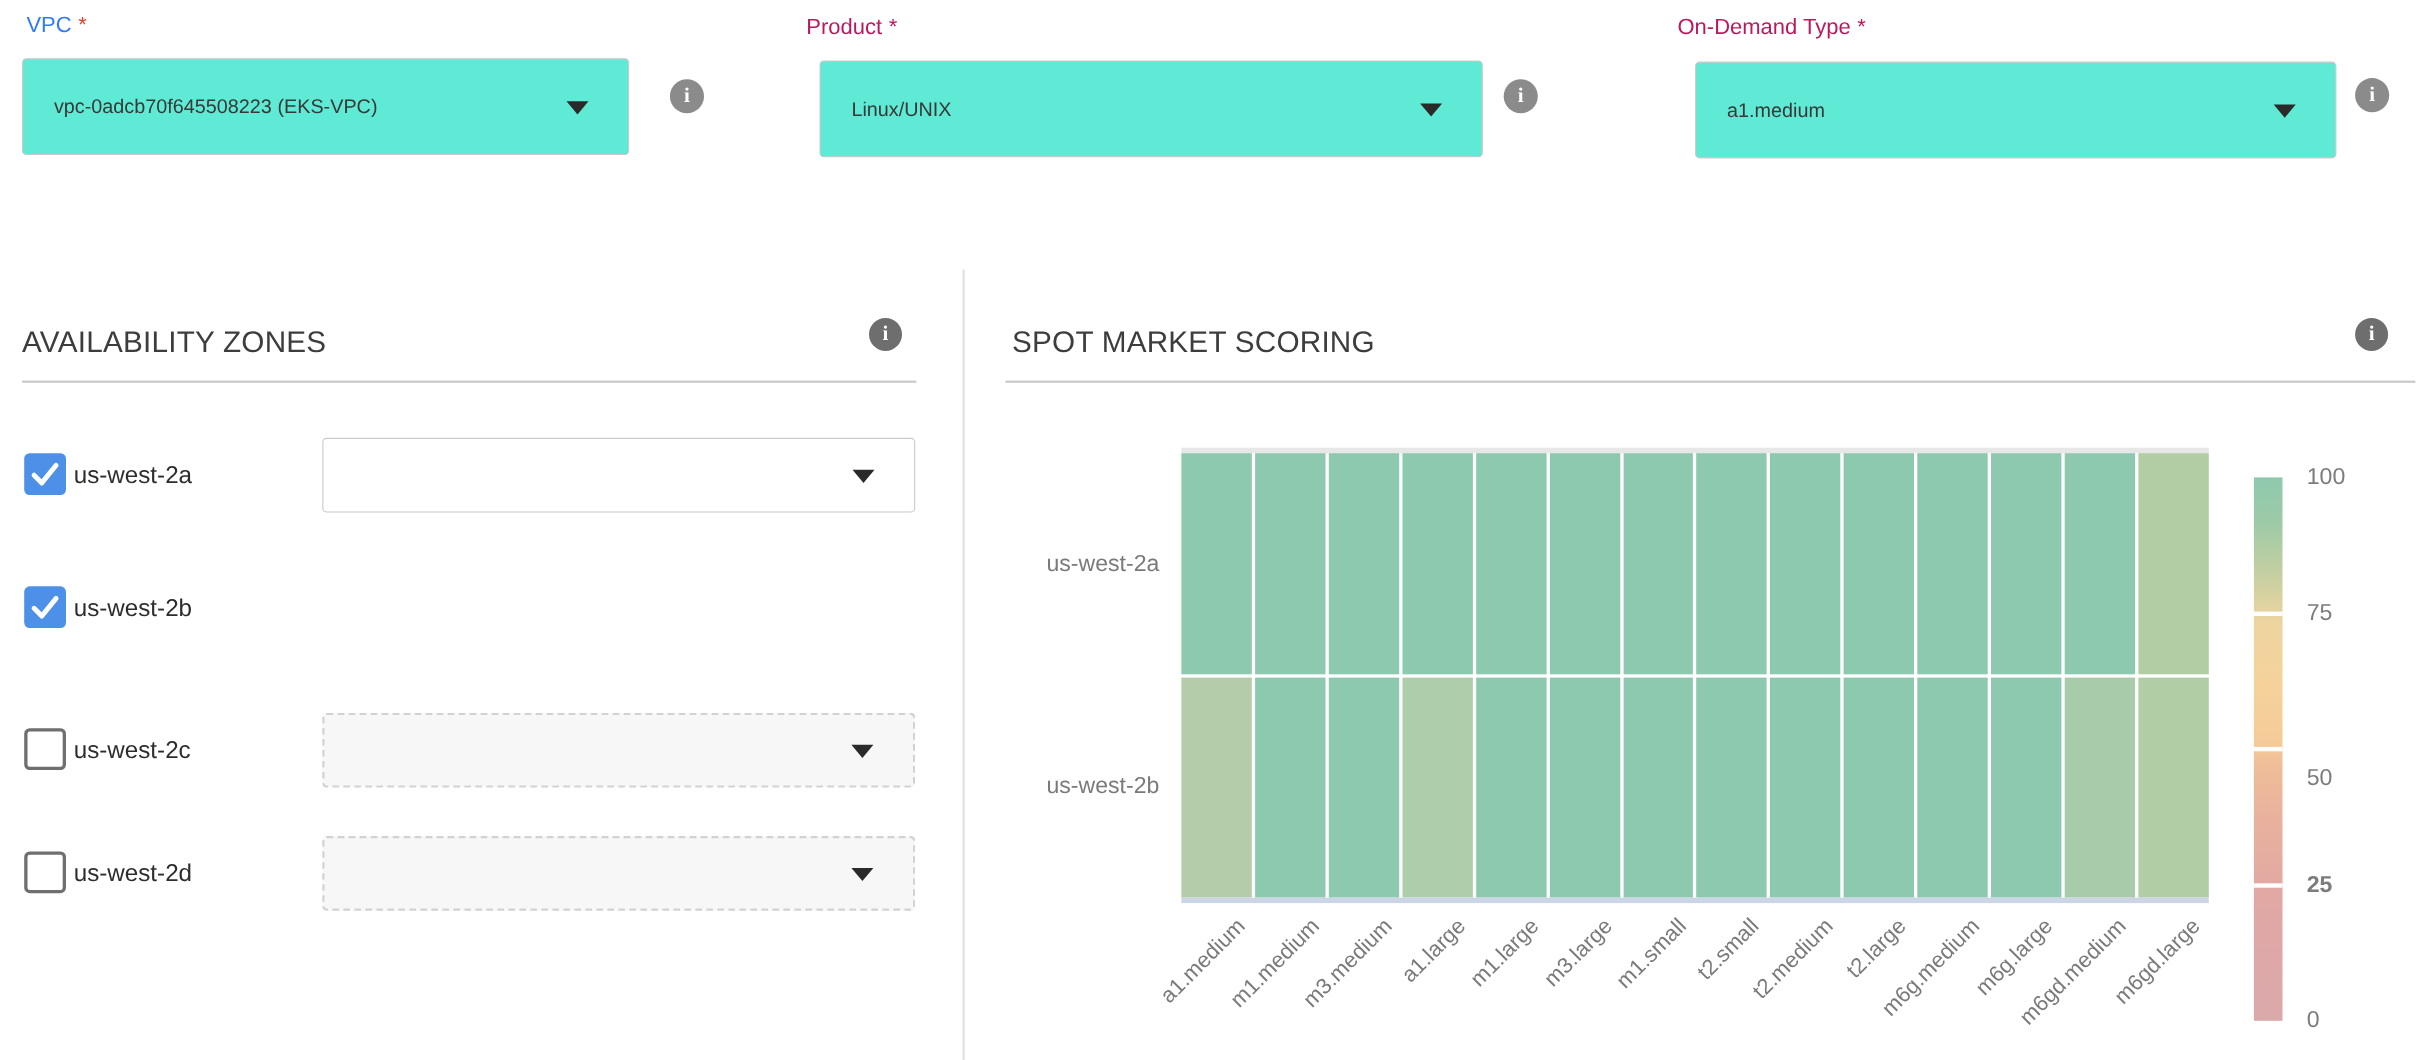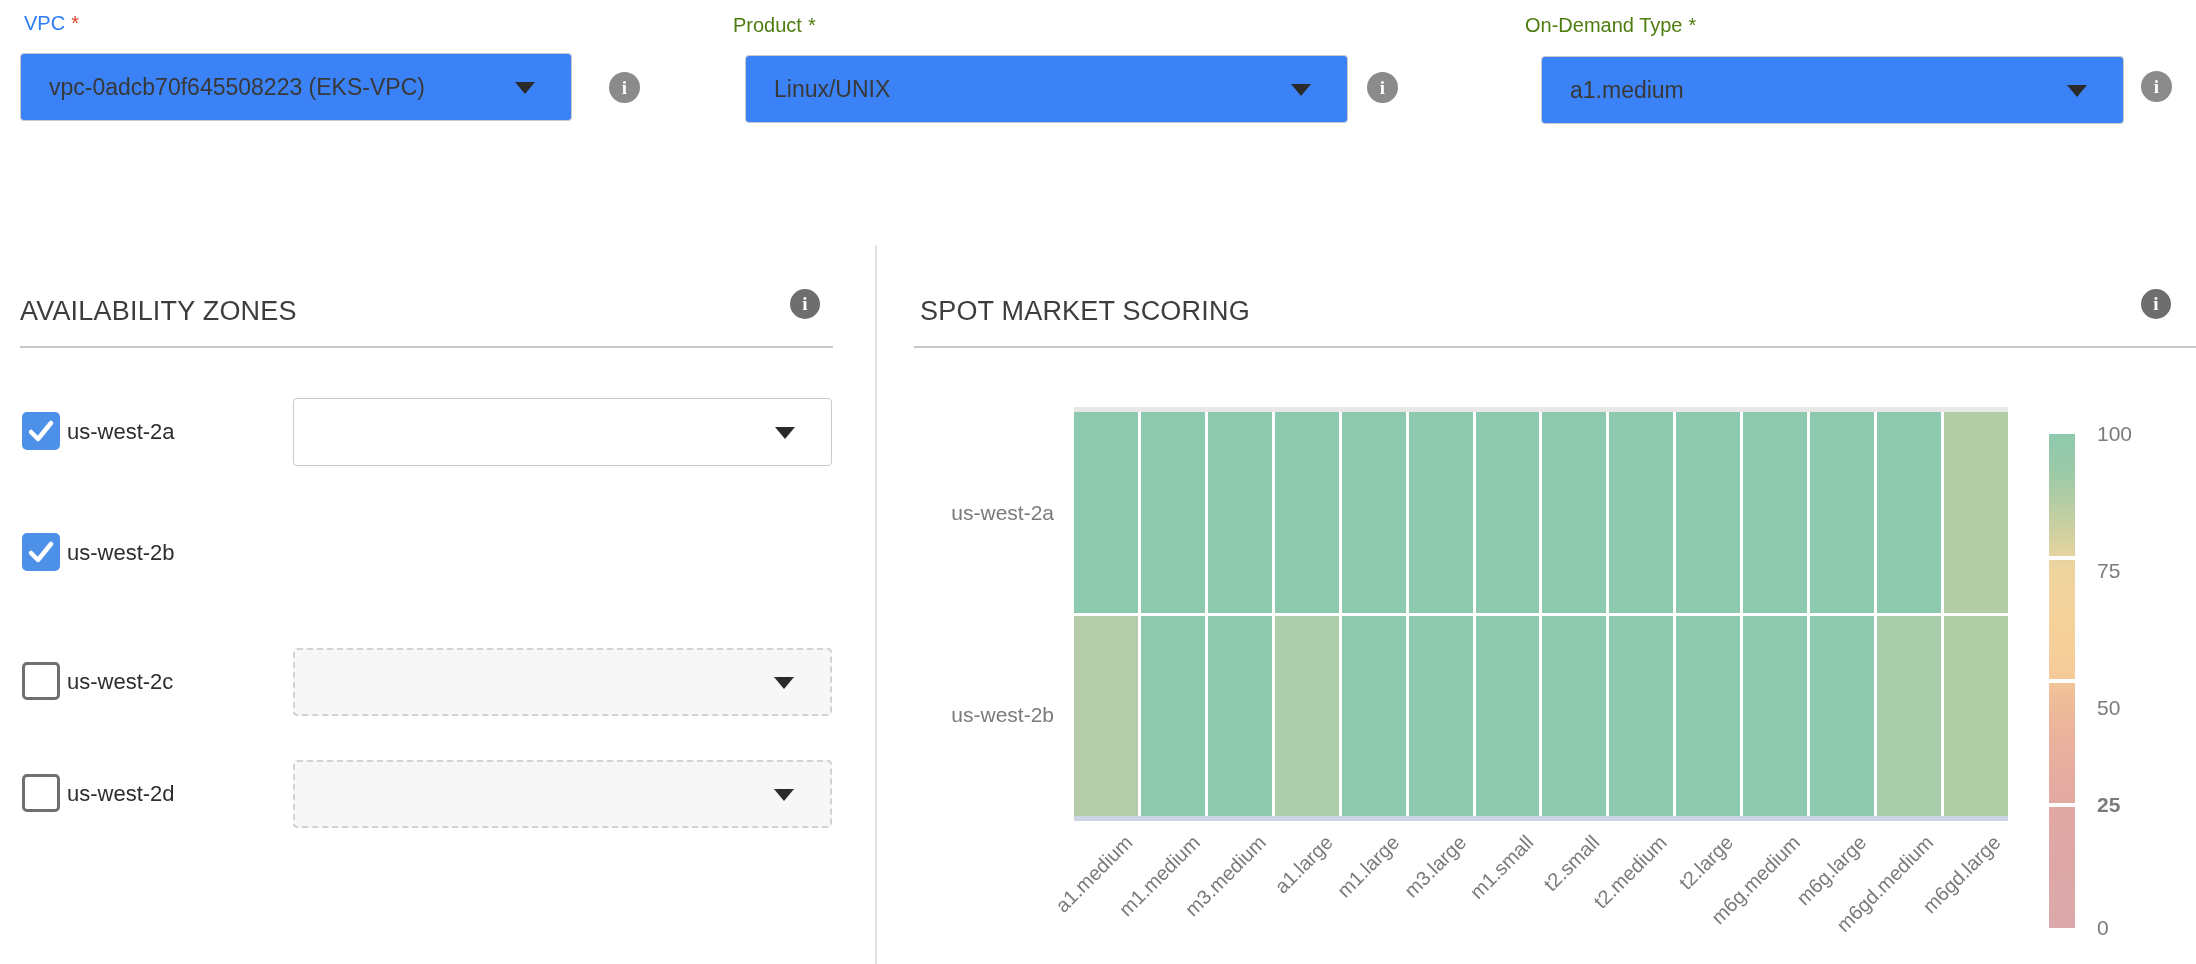--- a/index.html
+++ b/index.html
@@ -3,32 +3,32 @@
 <meta charset="utf-8">
 <style>
   * { box-sizing: border-box; }
   html,body { margin:0; padding:0; }
   body {
     width:2196px; height:964px; position:relative; background:#ffffff;
     font-family:"Liberation Sans", sans-serif; overflow:hidden;
   }
 
   
-  .field-label { position:absolute; font-size:20px; color:#4d7c0f; white-space:nowrap; }
+  .field-label { position:absolute; font-size:20px; color:#be185d; white-space:nowrap; }
   .field-label .req { margin-left:6px; }
   #vpc-label { left:24px; top:12px; color:#2e7cf6; }
   #vpc-label .req { color:#e0442c; }
   #product-label { left:733px; top:14px; }
   #od-label { left:1525px; top:14px; }
 
   .select-box {
-    position:absolute; height:68px; background:#3b82f6;
+    position:absolute; height:88px; background:#5eead4;
     border:1px solid #c9c9c9; border-radius:4px;
     display:flex; align-items:center;
-    padding:0 70px 0 28px; font-size:23px; color:#383838;
+    padding:0 70px 0 28px; font-size:18px; color:#383838;
     cursor:pointer; white-space:nowrap; overflow:hidden;
   }
   #vpc-select { left:20px; top:53px; width:552px; }
   #product-select { left:745px; top:55px; width:603px; }
   #od-select { left:1541px; top:56px; width:583px; }
 
   .caret {
     position:absolute; right:36px; top:50%; margin-top:-5px;
     width:0; height:0;
     border-left:10px solid transparent; border-right:10px solid transparent;
@@ -244,17 +244,17 @@
     <div class="hm-xlabel" style="right: 274.071px; top: 831px;">m6gd.medium</div>
     <div class="hm-xlabel" style="right: 207.357px; top: 831px;">m6gd.large</div>
   </div>
 <div id="colorbar">
     <div class="cb-gap" style="top: calc(25% - 2px);"></div>
     <div class="cb-gap" style="top: calc(50% - 2px);"></div>
     <div class="cb-gap" style="top: calc(75% - 2px);"></div>
   </div>
 <div id="cb-ticks">
     <div class="cb-tick" style="top: 434px;">100</div>
-    <div class="cb-tick" style="top: 557.5px; margin-top: 13px;">75</div>
+    <div class="cb-tick" style="top: 557.5px;">75</div>
     <div class="cb-tick" style="top: 708px;">50</div>
     <div class="cb-tick" style="top: 804.5px; font-weight: bold;">25</div>
     <div class="cb-tick" style="top: 928px;">0</div>
   </div>
 
 </body></html>

